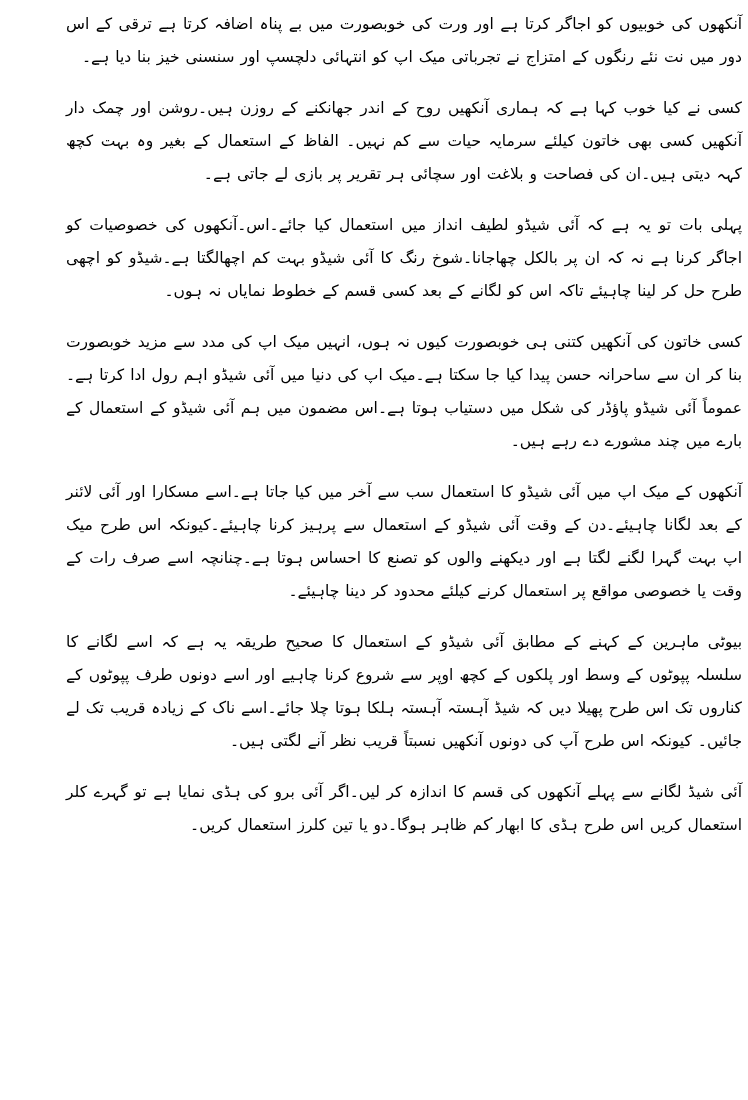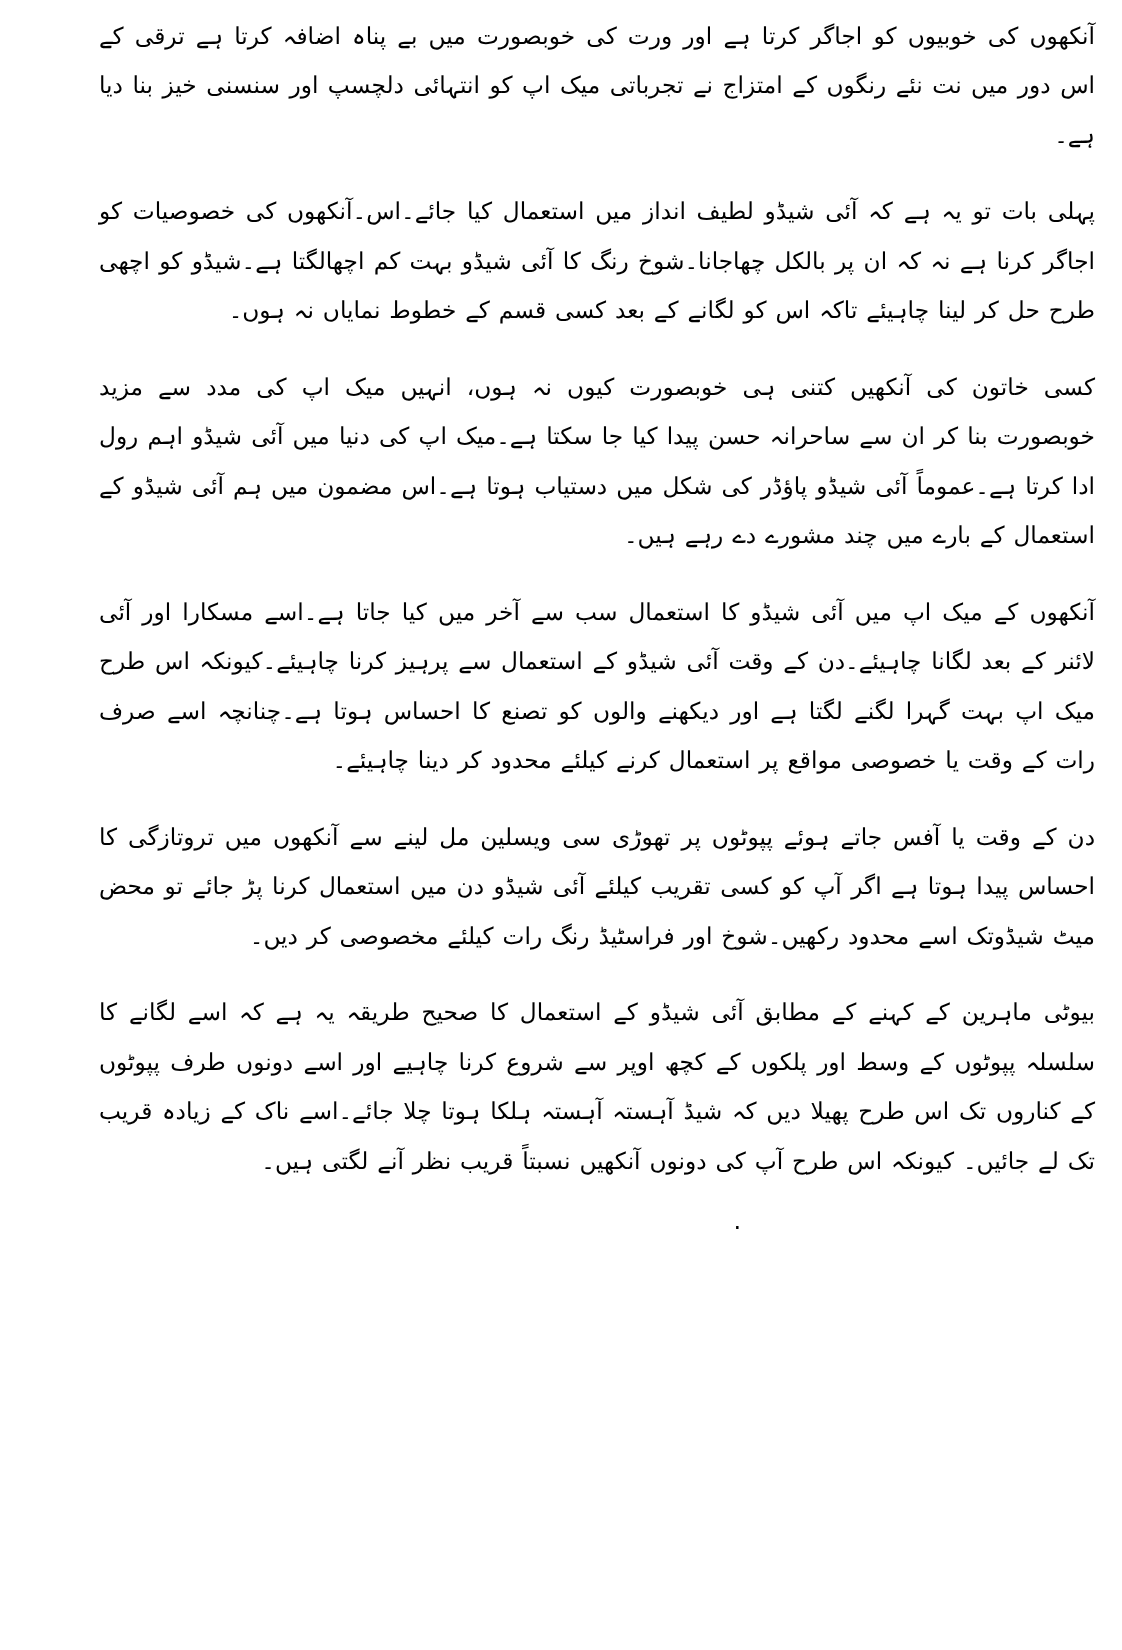--- a/index.html
+++ b/index.html
@@ -6,21 +6,21 @@
     margin: 0;
     padding: 0;
     background: #ffffff;
   }
   .page {
     position: relative;
     width: 692px;
     height: 1100px;
     box-sizing: border-box;
     background: #ffffff;
-    padding: 8px 18px 0 10px;
+    padding: 8px 6px 0 10px;
     overflow: hidden;
     direction: rtl;
   }
   .para {
     font-family: "DejaVu Sans", sans-serif;
     font-size: 15.5px;
     color: #000000;
     line-height: 33px;
     text-align: justify;
     margin: 0 0 18px 0;
@@ -35,20 +35,21 @@
     font-size: 16px;
     color: #000000;
     line-height: 16px;
   }
 </style>
 </head>
 <body>
 
 <div class="page">
   <p class="para">آنکھوں کی خوبیوں کو اجاگر کرتا ہے اور ورت کی خوبصورت میں بے پناہ اضافہ کرتا ہے ترقی کے اس دور میں نت نئے رنگوں کے امتزاج نے تجرباتی میک اپ کو انتہائی دلچسپ اور سنسنی خیز بنا دیا ہے۔</p>
+  <p class="para">کسی نے کیا خوب کہا ہے کہ ہماری آنکھیں روح کے اندر جھانکنے کے روزن ہیں۔روشن اور چمک دار آنکھیں کسی بھی خاتون کیلئے سرمایہ حیات سے کم نہیں۔ الفاظ کے استعمال کے بغیر وہ بہت کچھ کہہ دیتی ہیں۔ان کی فصاحت و بلاغت اور سچائی ہر تقریر پر بازی لے جاتی ہے۔</p>
   <p class="para">پہلی بات تو یہ ہے کہ آئی شیڈو لطیف انداز میں استعمال کیا جائے۔اس۔آنکھوں کی خصوصیات کو اجاگر کرنا ہے نہ کہ ان پر بالکل چھاجانا۔شوخ رنگ کا آئی شیڈو بہت کم اچھالگتا ہے۔شیڈو کو اچھی طرح حل کر لینا چاہیئے تاکہ اس کو لگانے کے بعد کسی قسم کے خطوط نمایاں نہ ہوں۔</p>
   <p class="para">کسی خاتون کی آنکھیں کتنی ہی خوبصورت کیوں نہ ہوں، انہیں میک اپ کی مدد سے مزید خوبصورت بنا کر ان سے ساحرانہ حسن پیدا کیا جا سکتا ہے۔میک اپ کی دنیا میں آئی شیڈو اہم رول ادا کرتا ہے۔عموماً آئی شیڈو پاؤڈر کی شکل میں دستیاب ہوتا ہے۔اس مضمون میں ہم آئی شیڈو کے استعمال کے بارے میں چند مشورے دے رہے ہیں۔</p>
   <p class="para">آنکھوں کے میک اپ میں آئی شیڈو کا استعمال سب سے آخر میں کیا جاتا ہے۔اسے مسکارا اور آئی لائنر کے بعد لگانا چاہیئے۔دن کے وقت آئی شیڈو کے استعمال سے پرہیز کرنا چاہیئے۔کیونکہ اس طرح میک اپ بہت گہرا لگنے لگتا ہے اور دیکھنے والوں کو تصنع کا احساس ہوتا ہے۔چنانچہ اسے صرف رات کے وقت یا خصوصی مواقع پر استعمال کرنے کیلئے محدود کر دینا چاہیئے۔</p>
-  <p class="para">دن کے وقت یا آفس جاتے ہوئے پپوٹوں پر تھوڑی سی ویسلین مل لینے سے آنکھوں میں تروتازگی کا احساس پیدا ہوتا ہے اگر آپ کو کسی تقریب کیلئے آئی شیڈو دن میں استعمال کرنا پڑ جائے تو محض میٹ شیڈوتک اسے محدود رکھیں۔شوخ اور فراسٹیڈ رنگ رات کیلئے مخصوصی کر دیں۔</p>
   <p class="para">بیوٹی ماہرین کے کہنے کے مطابق آئی شیڈو کے استعمال کا صحیح طریقہ یہ ہے کہ اسے لگانے کا سلسلہ پپوٹوں کے وسط اور پلکوں کے کچھ اوپر سے شروع کرنا چاہیے اور اسے دونوں طرف پپوٹوں کے کناروں تک اس طرح پھیلا دیں کہ شیڈ آہستہ آہستہ ہلکا ہوتا چلا جائے۔اسے ناک کے زیادہ قریب تک لے جائیں۔ کیونکہ اس طرح آپ کی دونوں آنکھیں نسبتاً قریب نظر آنے لگتی ہیں۔</p>
+  <p class="para">آئی شیڈ لگانے سے پہلے آنکھوں کی قسم کا اندازہ کر لیں۔اگر آئی برو کی ہڈی نمایا ہے تو گہرے کلر استعمال کریں اس طرح ہڈی کا ابھار کم ظاہر ہوگا۔دو یا تین کلرز استعمال کریں۔</p>
 
   <span class="stray-dot">.</span>
 </div>
 
 </body></html>

